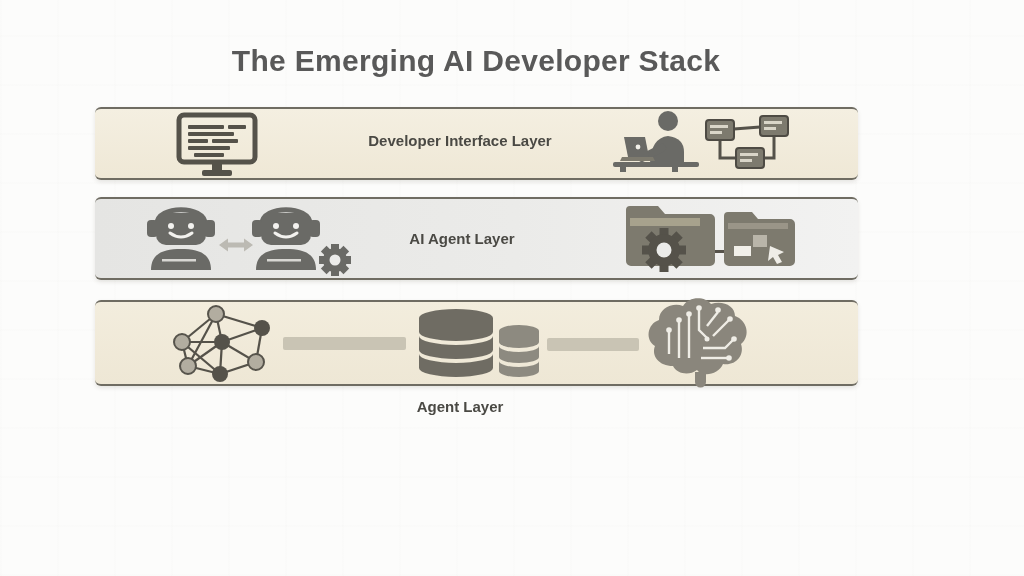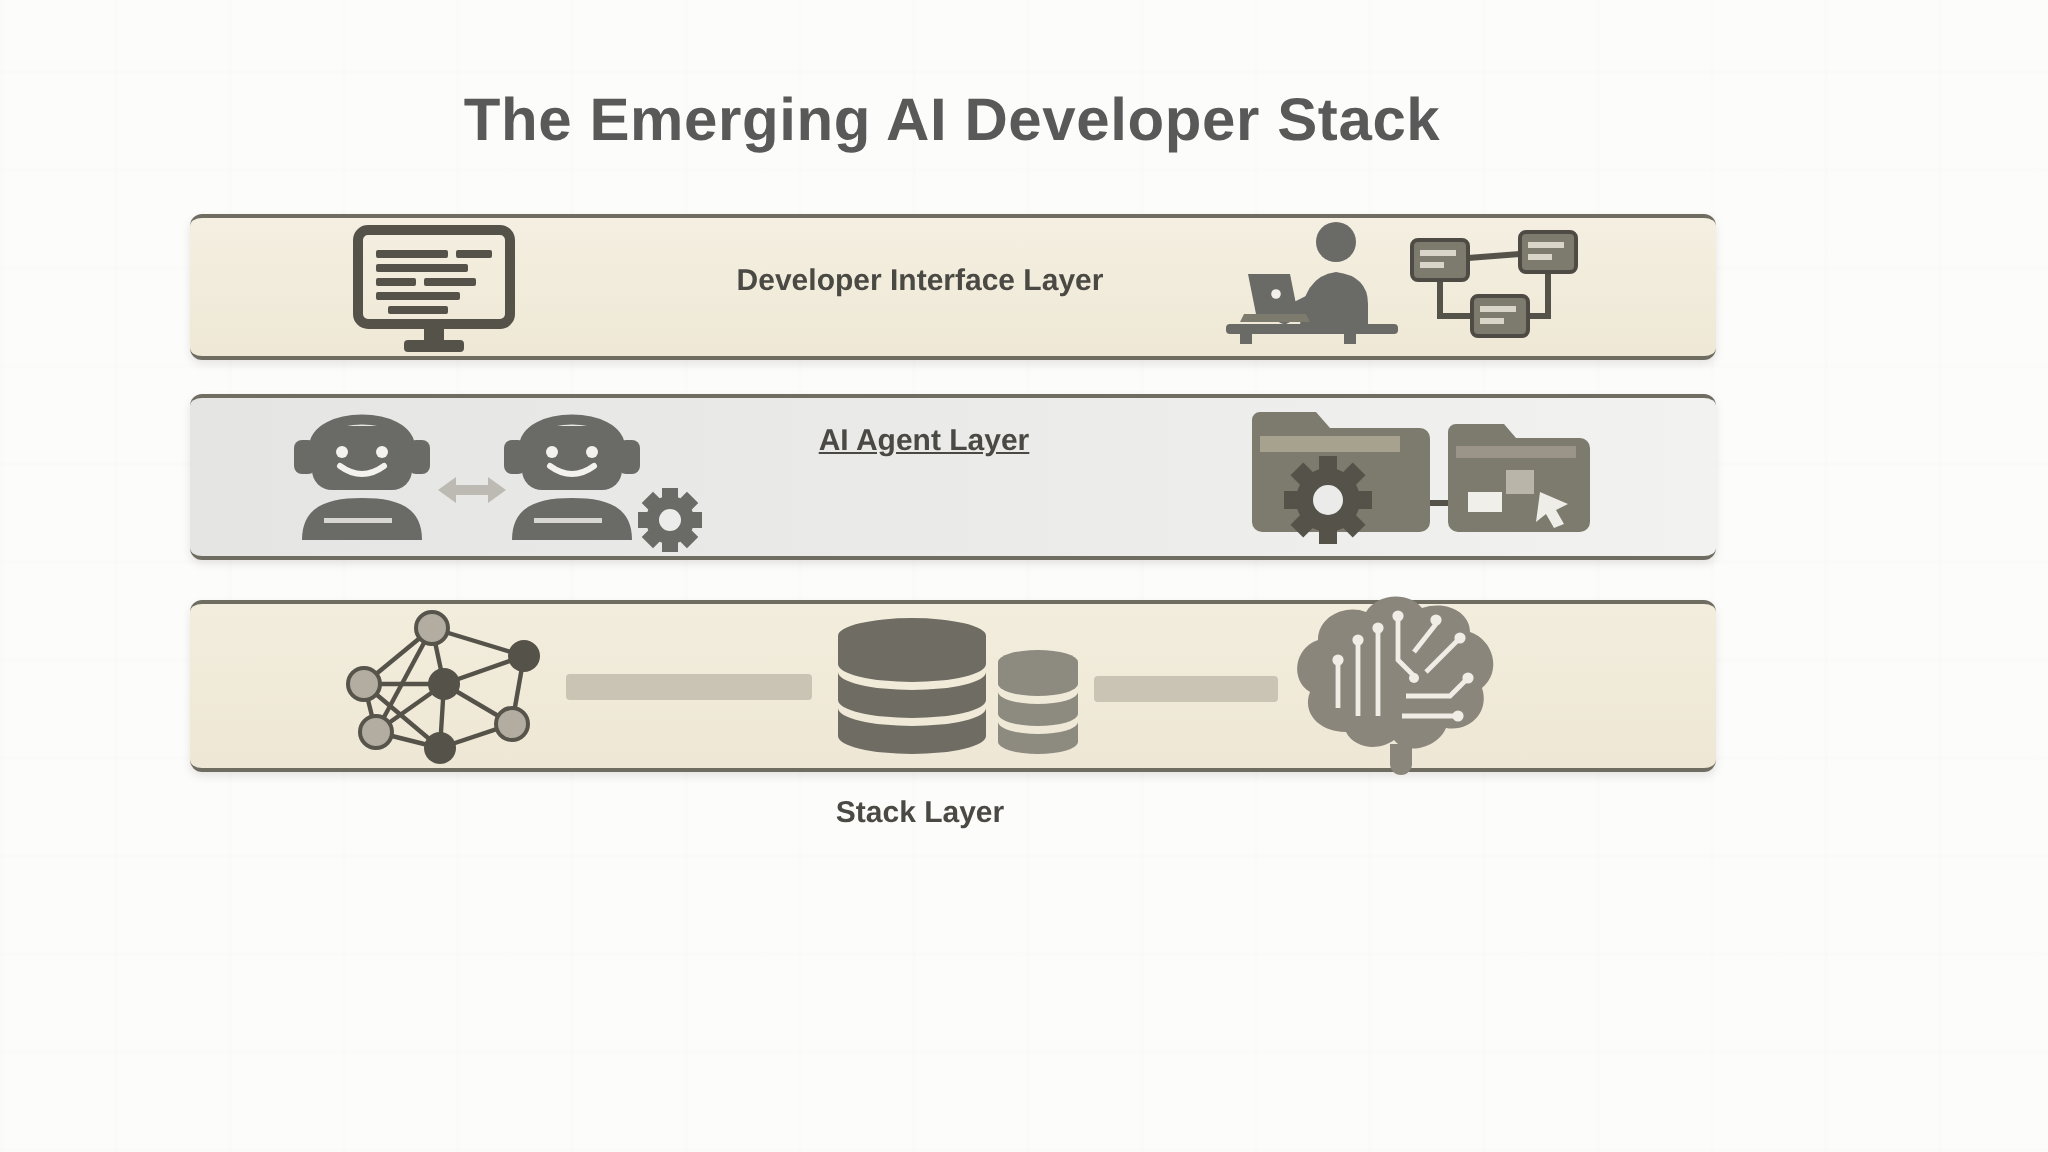--- a/index.html
+++ b/index.html
@@ -43,21 +43,21 @@
   .band3 { top: 300px; height: 82px; background: linear-gradient(180deg, #f3eddd, #eee7d5); }
   .layer-label {
     position: absolute;
     transform: translateX(-50%);
     white-space: nowrap;
     font-size: 15px;
     font-weight: 700;
     color: var(--label-text, #4a4944);
   }
   .label1 { left: 460px; top: 132px; }
-  .label2 { left: 462px; top: 212px; text-decoration: underline; }
+  .label2 { left: 462px; top: 230px; }
   .label3 { left: 460px; top: 398px; }
   .icon { position: absolute; }
   .icon svg { width: 100%; height: 100%; display: block; }
   .connector-bar {
     position: absolute;
     height: 13px;
     border-radius: 2px;
     background: var(--connector, #c9c4b4);
   }
   .thin-link {
@@ -273,15 +273,15 @@
         <circle cx="56" cy="12" r="2.8"></circle>
         <circle cx="75" cy="14" r="2.8"></circle>
         <circle cx="87" cy="23" r="2.8"></circle>
         <circle cx="91" cy="43" r="2.8"></circle>
         <circle cx="86" cy="62" r="2.8"></circle>
         <circle cx="64" cy="43" r="2.5"></circle>
       </g>
     </svg>
   </div>
 
-  <div class="layer-label label3">Stack Layer</div>
+  <div class="layer-label label3">Agent Layer</div>
 
 </div>
 
 </body></html>

